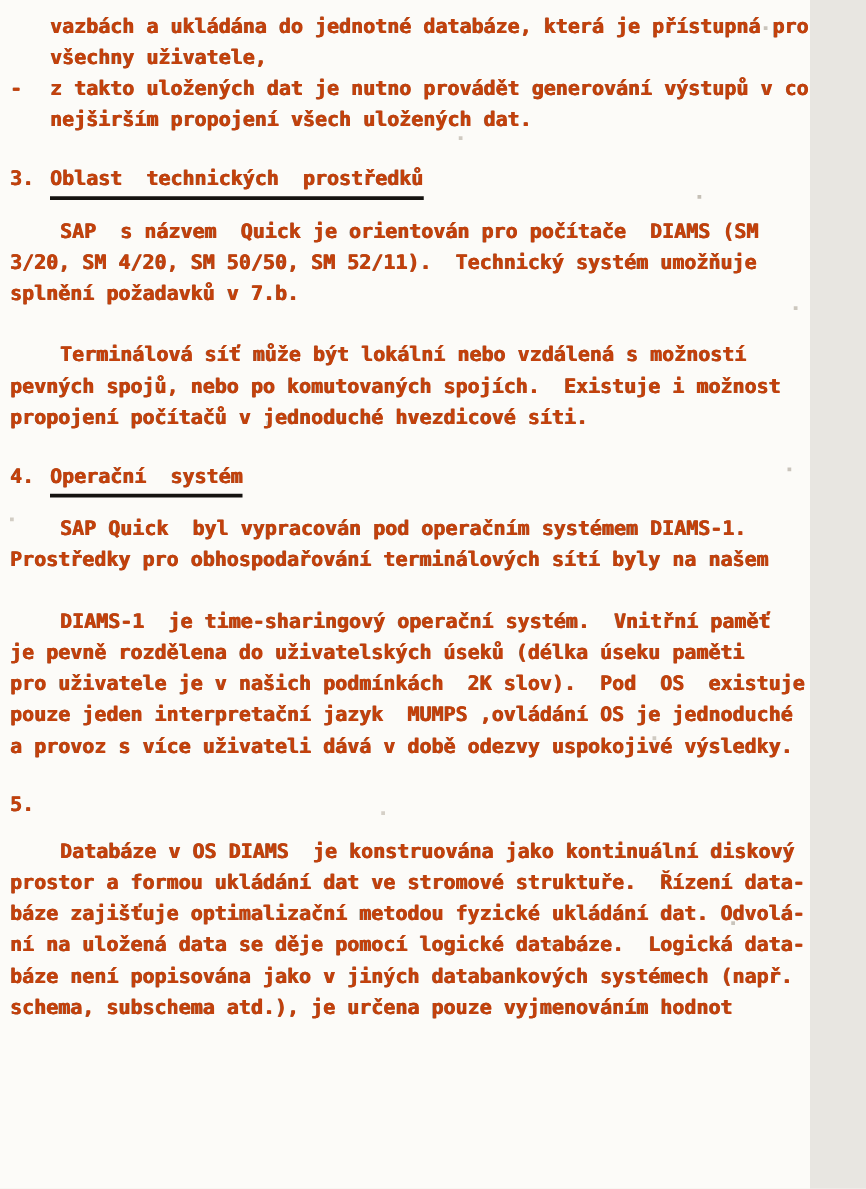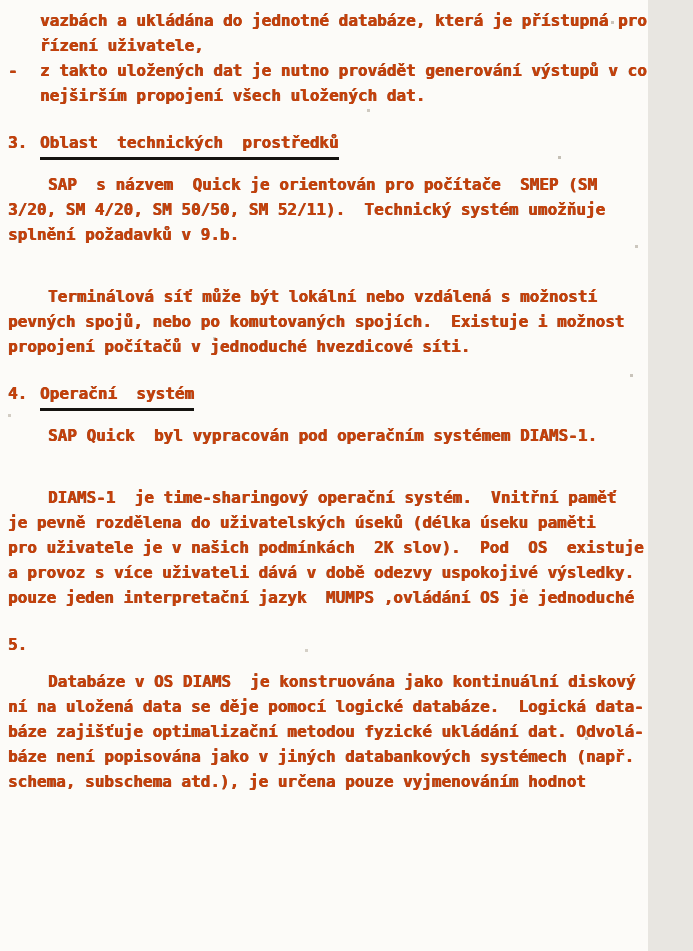--- a/index.html
+++ b/index.html
@@ -41,21 +41,21 @@
   }
   .heading .num { display: inline-block; width: 32px; flex: 0 0 32px; }
   .heading .title {
     display: inline-block;
     white-space: pre;
     border-bottom: 3px solid #151310;
     padding-bottom: 2px;
     text-align: right;
   }
 
-  .para + .para { margin-top: 37px; }
+  .para + .para { margin-top: 24px; }
   .heading + .para { margin-top: 10px; }
 
   
   .speckles {
     position: absolute; left: 0; top: 0; width: 1px; height: 1px;
     background: transparent; pointer-events: none;
     box-shadow:
       612px 22px 0 1px #c9c4bb,
       368px 110px 0 1px #cfcac1,
       845px 0 0 0 transparent,
@@ -76,70 +76,72 @@
 
 <div class="page">
   <div class="speckles"></div>
 
   <div class="doc">
 
     <div>
       <div class="hang-item">
         <span class="marker"></span>
         <div class="line">vazbách a ukládána do jednotné databáze, která je přístupná pro</div>
-        <div class="line">řízení uživatele,</div>
+        <div class="line">všechny uživatele,</div>
       </div>
       <div class="hang-item">
         <span class="marker">-</span>
         <div class="line">z takto uložených dat je nutno provádět generování výstupů v co</div>
         <div class="line">nejširším propojení všech uložených dat.</div>
       </div>
     </div>
 
     <section>
       <h2 class="heading">
         <span class="num">3.</span>
         <span class="title">Oblast  technických  prostředků</span>
       </h2>
       <div class="para">
-        <div class="line first">SAP  s názvem  Quick je orientován pro počítače  SMEP (SM</div>
+        <div class="line first">SAP  s názvem  Quick je orientován pro počítače  DIAMS (SM</div>
         <div class="line">3/20, SM 4/20, SM 50/50, SM 52/11).  Technický systém umožňuje</div>
-        <div class="line">splnění požadavků v 9.b.</div>
+        <div class="line">splnění požadavků v 7.b.</div>
       </div>
       <div class="para">
         <div class="line first">Terminálová síť může být lokální nebo vzdálená s možností</div>
         <div class="line">pevných spojů, nebo po komutovaných spojích.  Existuje i možnost</div>
         <div class="line">propojení počítačů v jednoduché hvezdicové síti.</div>
       </div>
     </section>
 
     <section>
       <h2 class="heading">
         <span class="num">4.</span>
         <span class="title">Operační  systém</span>
       </h2>
       <div class="para">
         <div class="line first">SAP Quick  byl vypracován pod operačním systémem DIAMS-1.</div>
+        <div class="line">Prostředky pro obhospodařování terminálových sítí byly na našem</div>
       </div>
       <div class="para">
         <div class="line first">DIAMS-1  je time-sharingový operační systém.  Vnitřní paměť</div>
         <div class="line">je pevně rozdělena do uživatelských úseků (délka úseku paměti</div>
         <div class="line">pro uživatele je v našich podmínkách  2K slov).  Pod  OS  existuje</div>
+        <div class="line">pouze jeden interpretační jazyk  MUMPS ,ovládání OS je jednoduché</div>
         <div class="line">a provoz s více uživateli dává v době odezvy uspokojivé výsledky.</div>
-        <div class="line">pouze jeden interpretační jazyk  MUMPS ,ovládání OS je jednoduché</div>
       </div>
     </section>
 
     <section>
       <h2 class="heading">
         <span class="num">5.</span>
       </h2>
       <div class="para">
         <div class="line first">Databáze v OS DIAMS  je konstruována jako kontinuální diskový</div>
+        <div class="line">prostor a formou ukládání dat ve stromové struktuře.  Řízení data-</div>
+        <div class="line">báze zajišťuje optimalizační metodou fyzické ukládání dat. Odvolá-</div>
         <div class="line">ní na uložená data se děje pomocí logické databáze.  Logická data-</div>
-        <div class="line">báze zajišťuje optimalizační metodou fyzické ukládání dat. Odvolá-</div>
         <div class="line">báze není popisována jako v jiných databankových systémech (např.</div>
         <div class="line">schema, subschema atd.), je určena pouze vyjmenováním hodnot</div>
       </div>
     </section>
 
   </div>
 </div>
 
 </body></html>

